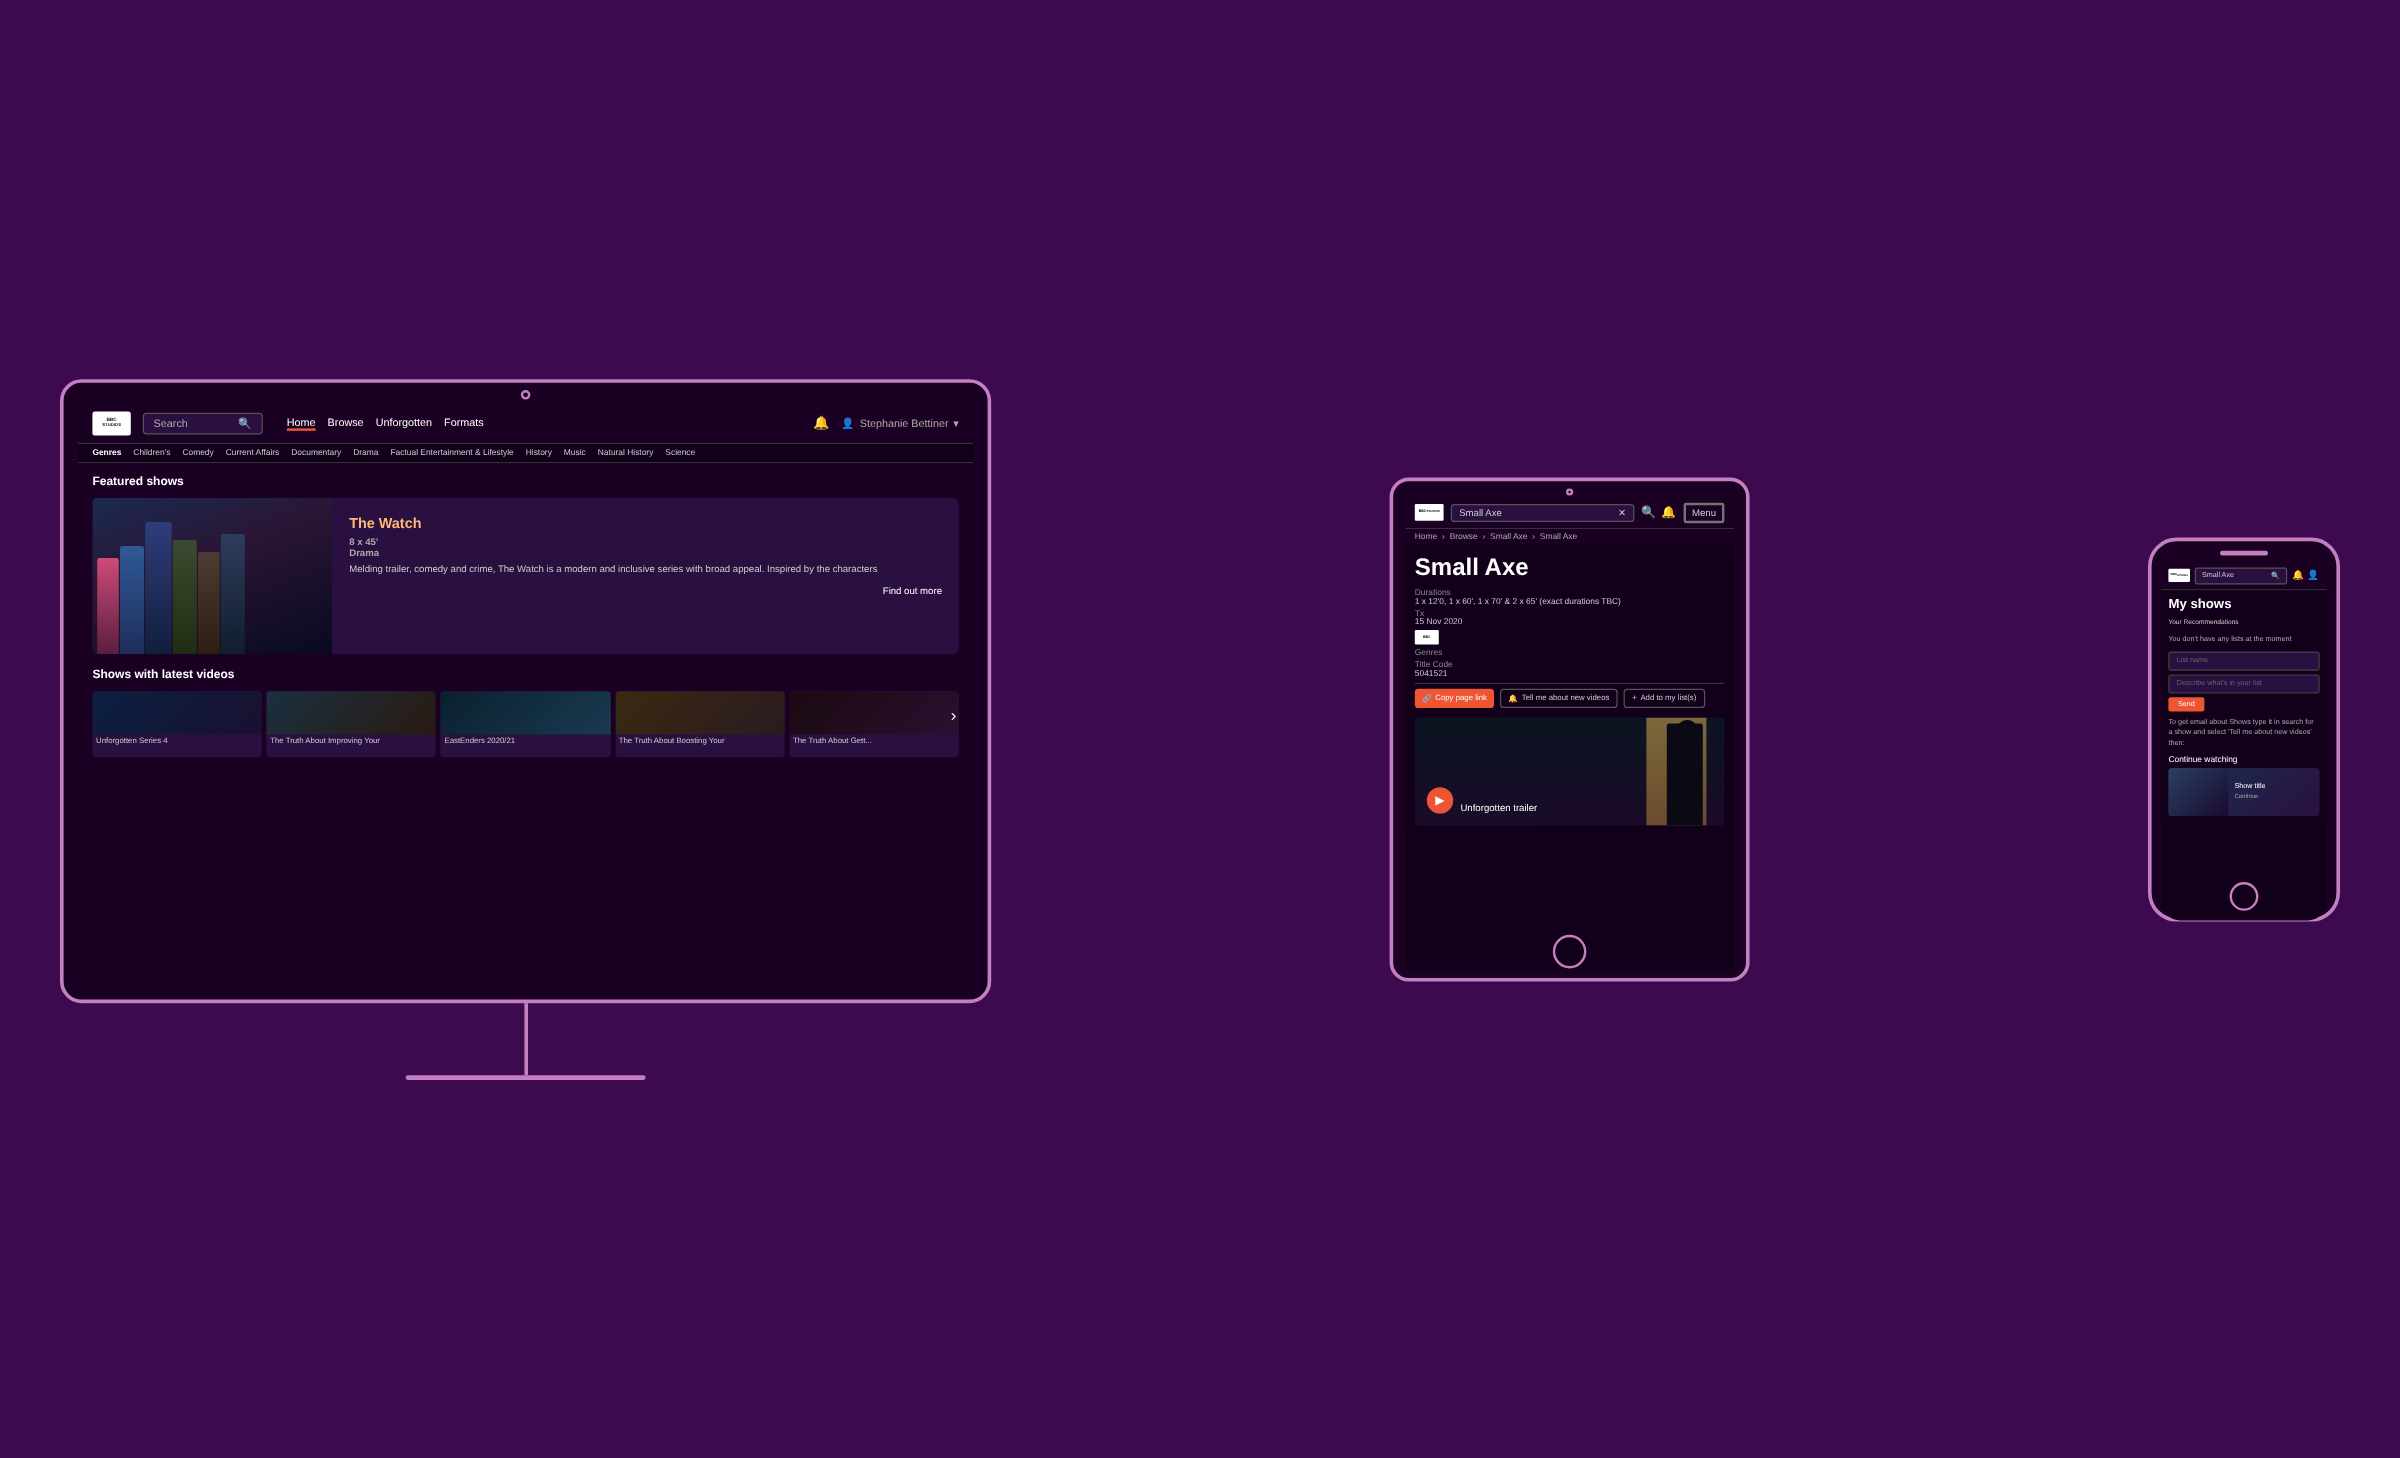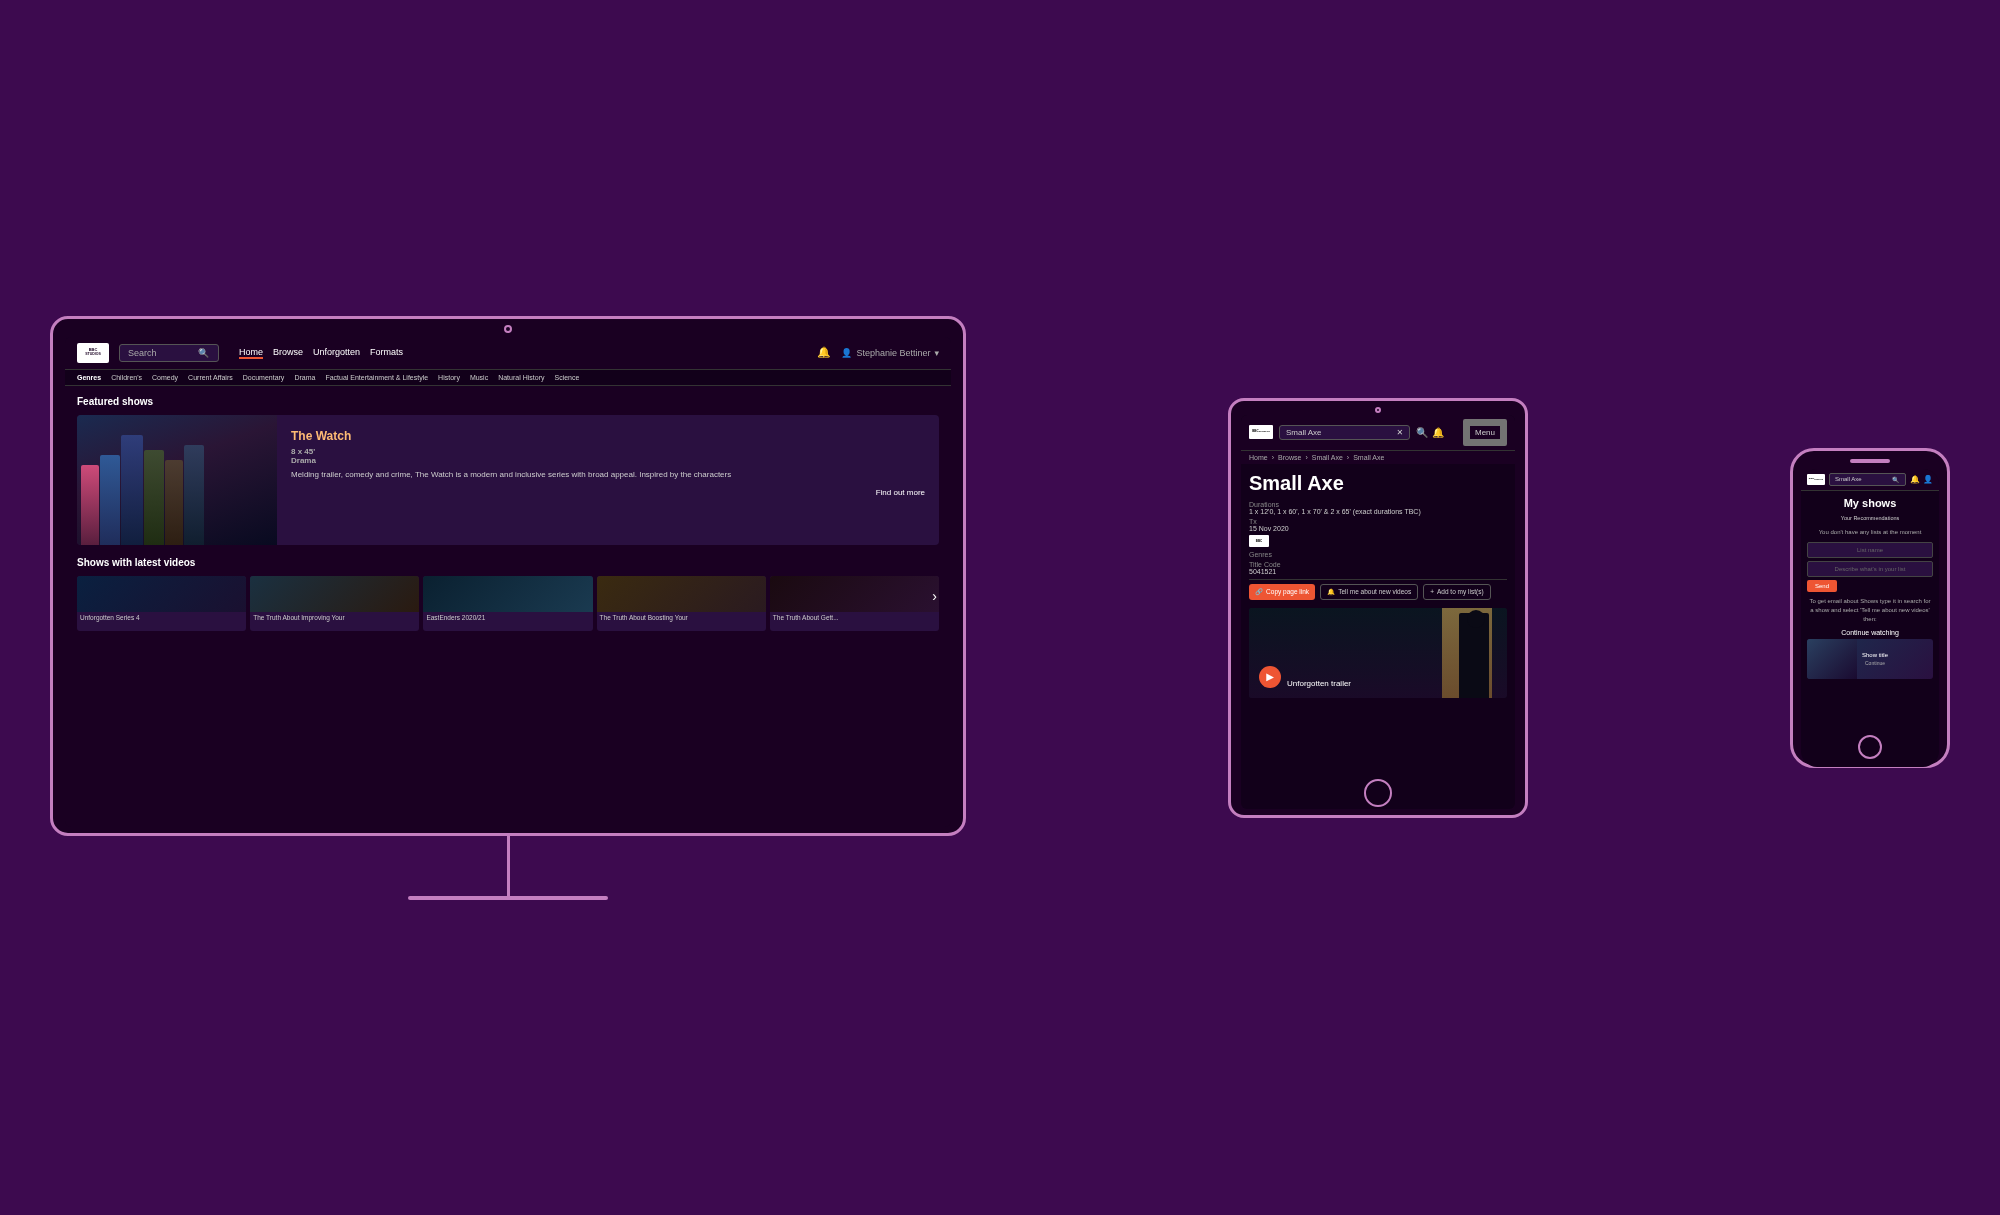--- a/index.html
+++ b/index.html
@@ -24,21 +24,21 @@
     }
 
     
     .desktop-wrapper {
       display: flex;
       flex-direction: column;
       align-items: center;
     }
 
     .monitor-frame {
-      width: 916px;
+      width: 776px;
       height: 520px;
       border: 3px solid #c47fc0;
       border-radius: 18px;
       background: #1a0022;
       padding: 12px;
       position: relative;
     }
 
     .monitor-dot {
       width: 8px;
@@ -353,24 +353,23 @@
     .tablet-icons {
       display: flex;
       gap: 4px;
       color: #aaa;
       font-size: 10px;
     }
 
     .tablet-menu {
       color: #ccc;
       font-size: 8px;
-      border: 7px solid #737373;
+      border: 2px solid #737373;
       padding: 2px 5px;
       border-radius: 2px;
-      margin-left: 12px;
     }
 
     .tablet-breadcrumb {
       background: #1a0022;
       padding: 3px 8px;
       font-size: 7px;
       color: #aaa;
       display: flex;
       gap: 4px;
     }
@@ -566,21 +565,20 @@
     .phone-nav-icons {
       display: flex;
       gap: 3px;
       color: #aaa;
       font-size: 8px;
     }
 
     .phone-content {
       padding: 6px;
       background: #12001a;
-      text-align: center;
     }
 
     .phone-section-title {
       color: #fff;
       font-size: 11px;
       font-weight: bold;
       margin-bottom: 5px;
     }
 
     .phone-meta-text {

